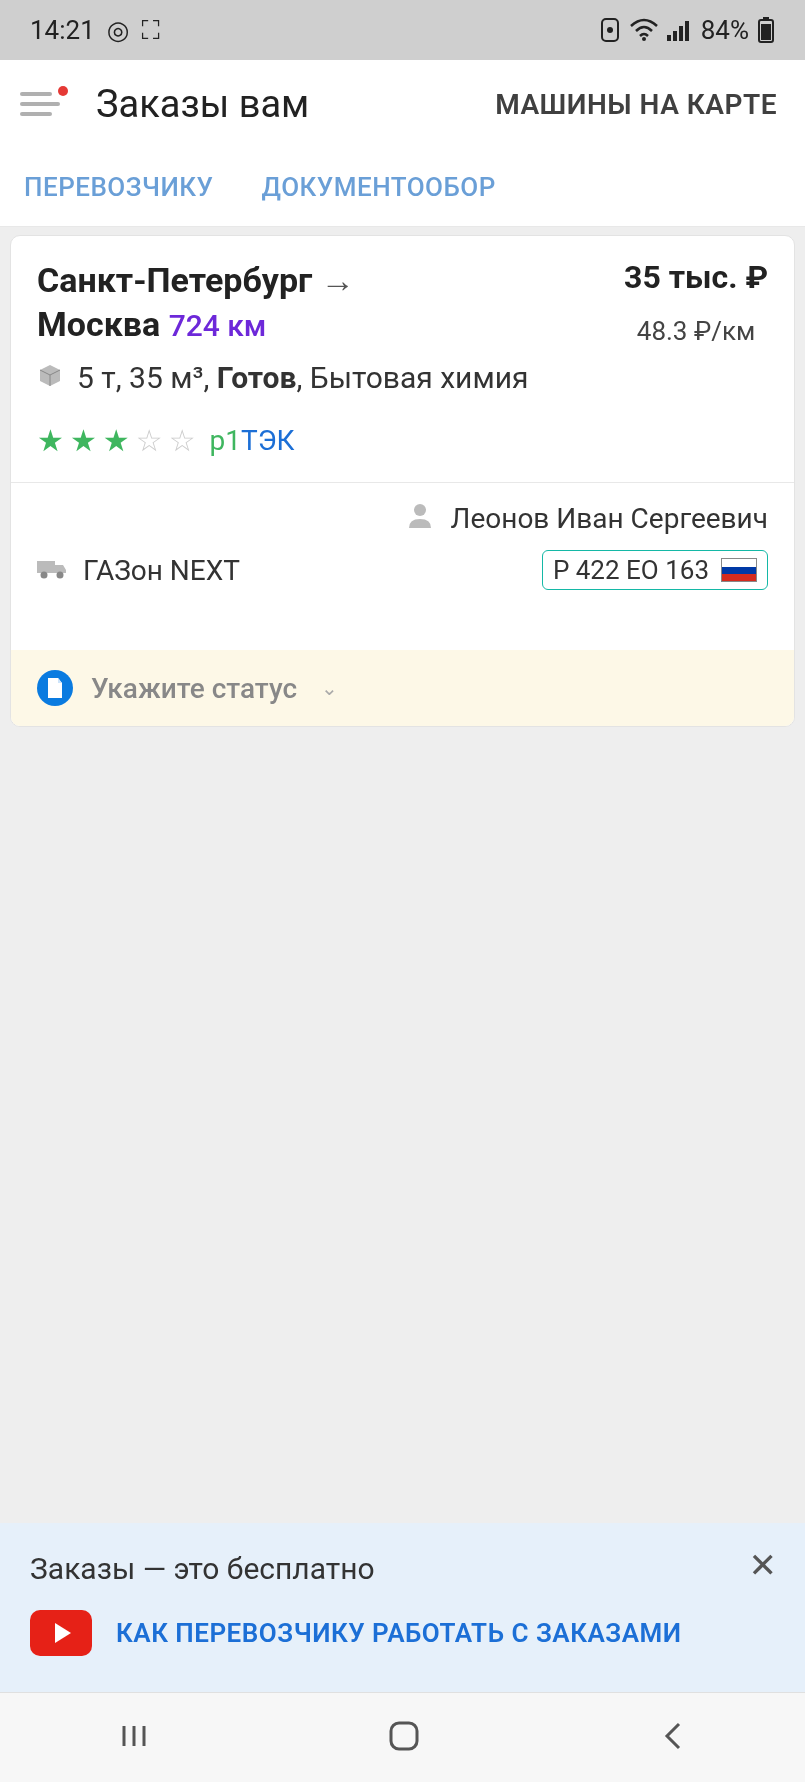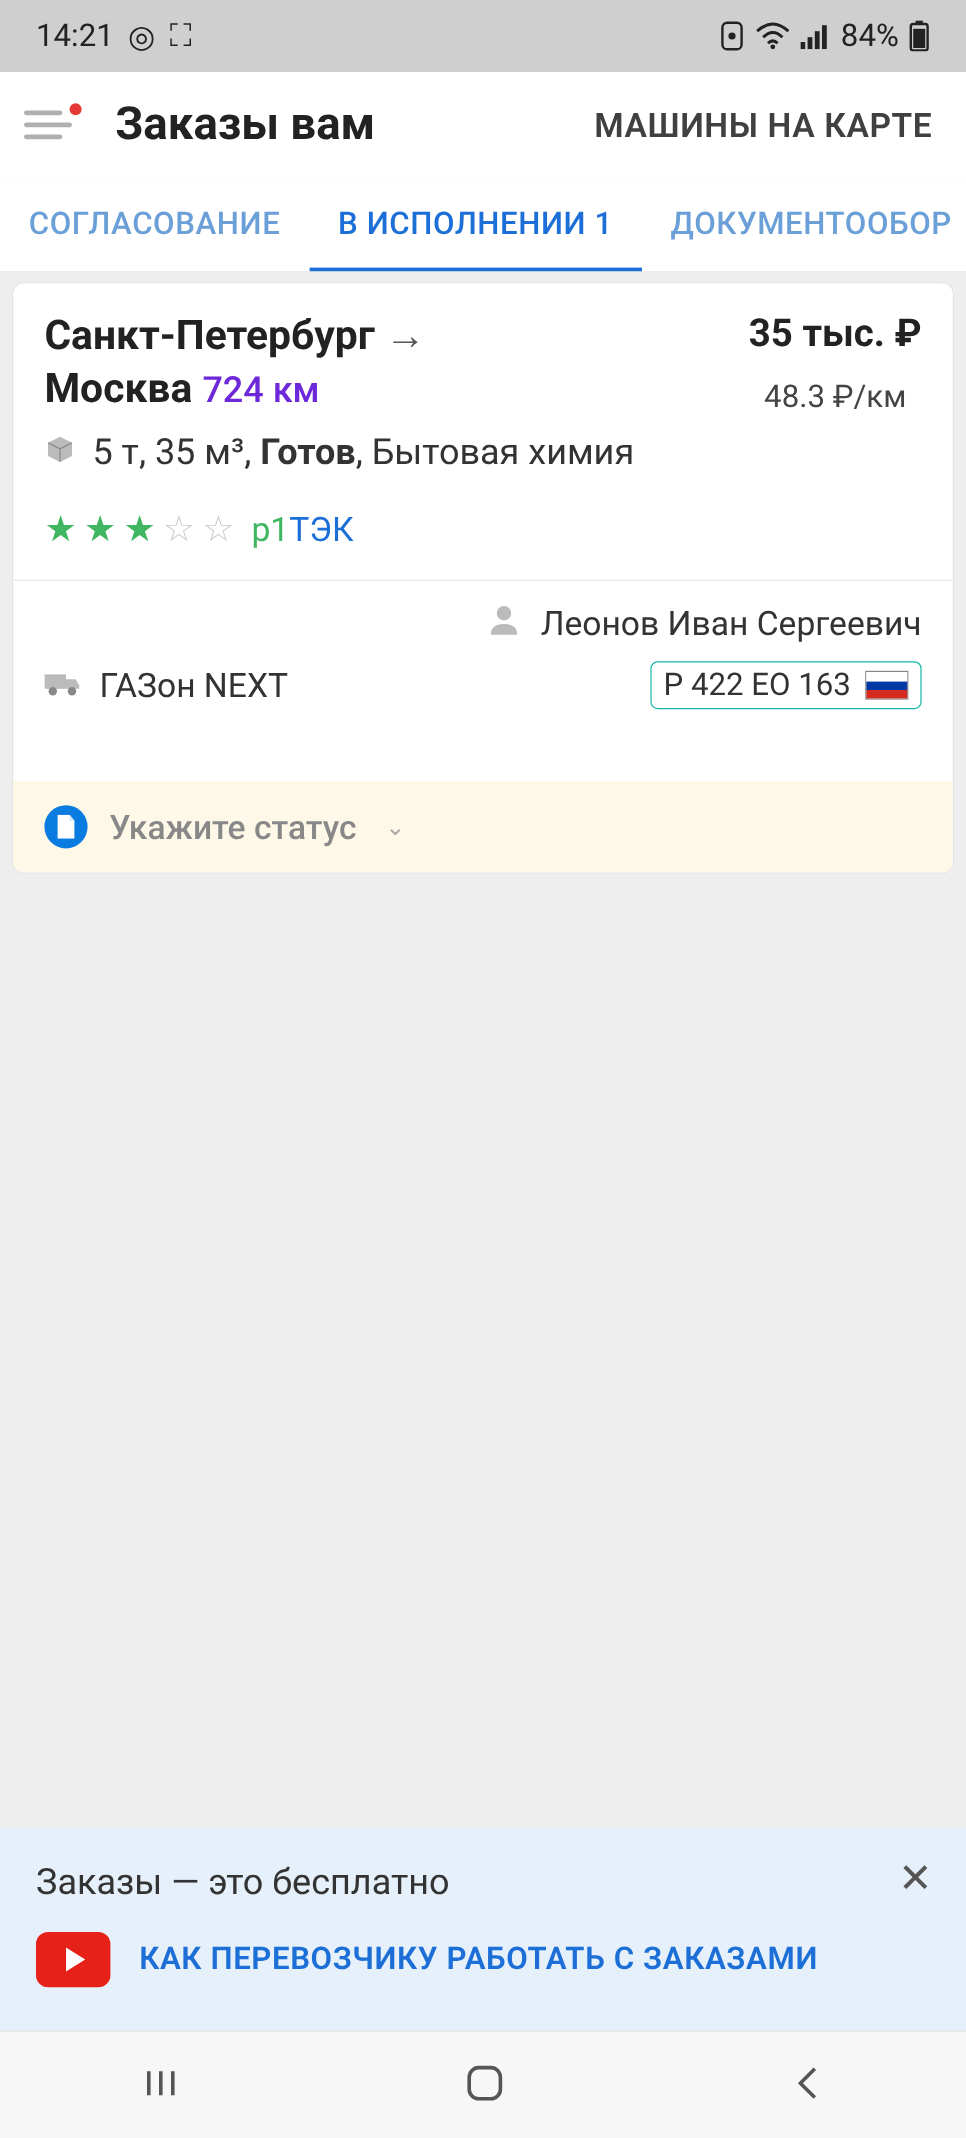--- a/index.html
+++ b/index.html
@@ -14,21 +14,21 @@
   .statusbar svg { display: block; }
 
   
   .header { background: #fff; display: flex; align-items: center; padding: 20px 28px 20px 20px; }
   .menu-btn { width: 48px; height: 48px; display: flex; flex-direction: column; justify-content: center; gap: 6px; position: relative; margin-right: 28px; }
   .menu-btn .bar { height: 4px; background: #b0b0b0; border-radius: 2px; }
   .menu-btn .bar.b1 { width: 32px; }
   .menu-btn .bar.b2 { width: 40px; }
   .menu-btn .bar.b3 { width: 32px; }
   .menu-btn .dot { position: absolute; top: 6px; right: 0; width: 10px; height: 10px; background: #e53935; border-radius: 50%; }
-  .header-title { font-size: 38px; font-weight: 700; color: #222; flex: 1; }
+  .header-title { font-size: 38px; font-weight: 400; color: #222; flex: 1; }
   .header-link { font-size: 28px; font-weight: 600; color: #404040; letter-spacing: 0.5px; margin-left: 30px; }
 
   
   .tabs { background: #fff; display: flex; border-bottom: 1px solid #e8e8e8; overflow: hidden; }
   .tab { padding: 24px 24px; font-size: 26px; font-weight: 500; color: #6a9fd7; white-space: nowrap; letter-spacing: 0.5px; }
   .tab.active { color: #1c6fd6; position: relative; }
   .tab.active::after { content: ""; position: absolute; left: 0; right: 0; bottom: -1px; height: 4px; background: #1c6fd6; }
 
   
   .content { flex: 1; background: #eeeeee; padding: 8px 10px 0 10px; overflow: hidden; }
@@ -137,22 +137,21 @@
       <div class="bar b1"></div>
         <div class="bar b2"></div>
         <div class="bar b3"></div>
       <div class="dot"></div>
     </div>
     <div class="header-title">Заказы вам</div>
     <div class="header-link">МАШИНЫ НА КАРТЕ</div>
   </div>
 
   <div class="tabs">
-    <div class="tab">СОГЛАСОВАНИЕ</div>
-    <div class="tab active">В ИСПОЛНЕНИИ 1</div>
+    <div class="tab">ПЕРЕВОЗЧИКУ</div>
     <div class="tab">ДОКУМЕНТООБОР</div>
   </div>
 
   <div class="content">
     <div class="card">
       <div class="card-main">
         <div class="route-row">
           <div>
             <div class="route-text">
               <span>Санкт-Петербург</span>

